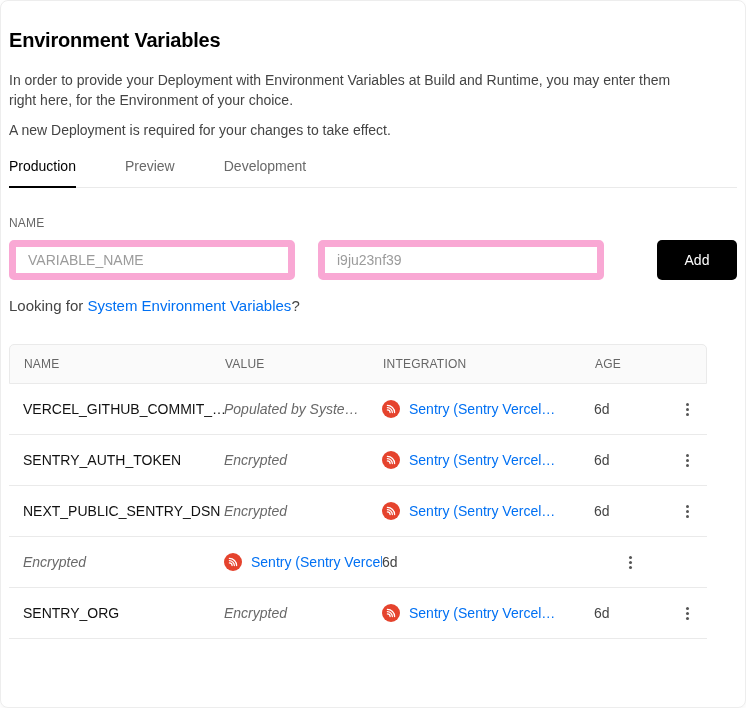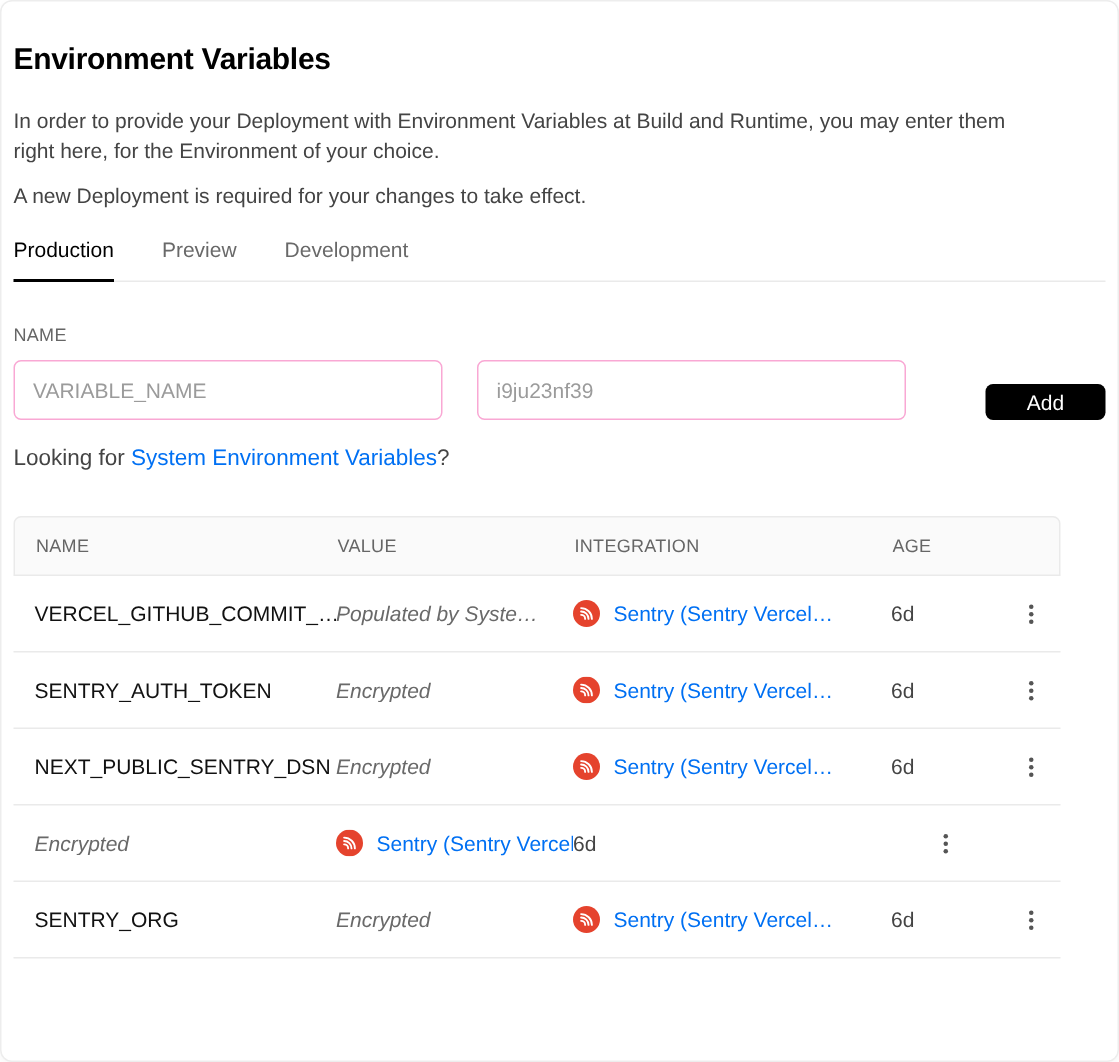--- a/index.html
+++ b/index.html
@@ -31,21 +31,21 @@
     line-height: 20px;
     color: #444;
     max-width: 672px;
   }
   .desc + .desc { margin-top: 10px; }
 
   
   .tabs {
     margin-top: 18px;
     display: flex;
-    gap: 32px;
+    gap: 49px;
     border-bottom: 1px solid #eaeaea;
     align-items: flex-end;
   }
   .tab {
     font-size: 14px;
     padding-bottom: 12px;
     color: #696969;
     cursor: pointer;
     border-bottom: 2px solid transparent;
     margin-bottom: -1px;
@@ -65,32 +65,32 @@
   .field { display: flex; flex-direction: column; width: 286px; }
   .field + .field { margin-left: 23px; }
   .field-label {
     font-size: 12px;
     color: #666;
     letter-spacing: 0.2px;
     margin-bottom: 10px;
   }
   .text-input {
     height: 40px;
-    border: 1px solid #f9a8d4;
+    border: 7px solid #f9a8d4;
     border-radius: 5px;
     padding: 0 12px;
     font-size: 14px;
     font-family: "Liberation Sans", "DejaVu Sans", sans-serif;
     color: #0369a1;
     outline: none;
   }
   .text-input::placeholder { color: #9b9b9b; }
   .add-button {
     margin-left: auto;
-    height: 24px;
+    height: 40px;
     width: 80px;
     background: #000;
     color: #fff;
     border: none;
     border-radius: 5px;
     font-size: 14px;
     font-weight: 500;
     font-family: "Liberation Sans", "DejaVu Sans", sans-serif;
     cursor: pointer;
   }

